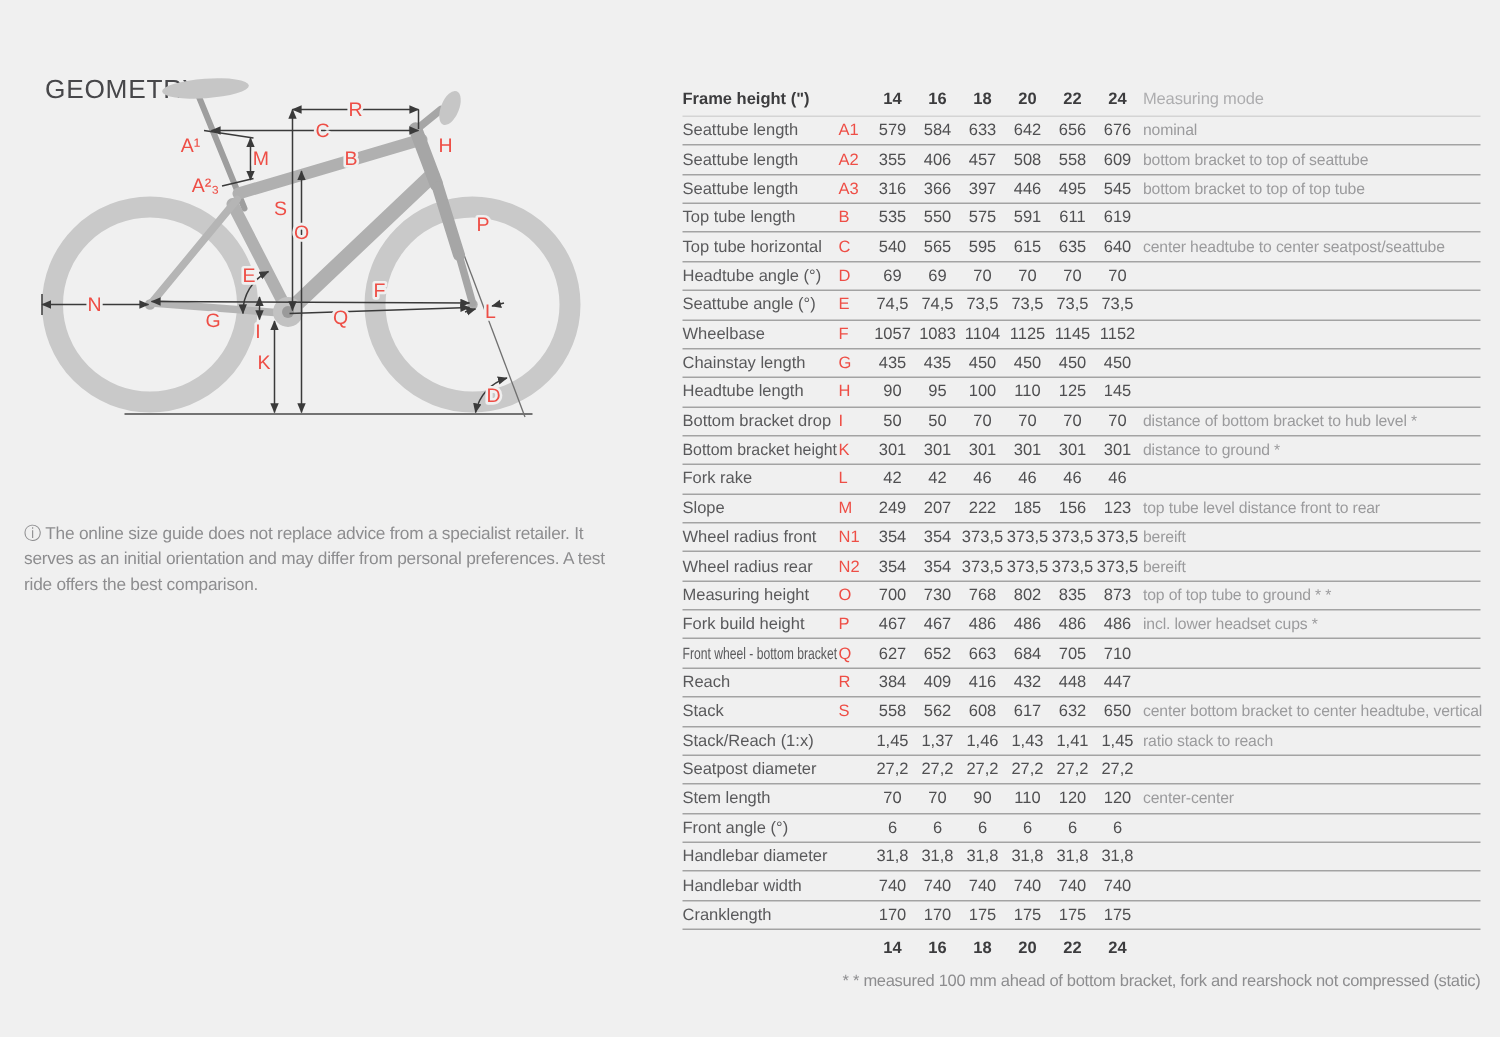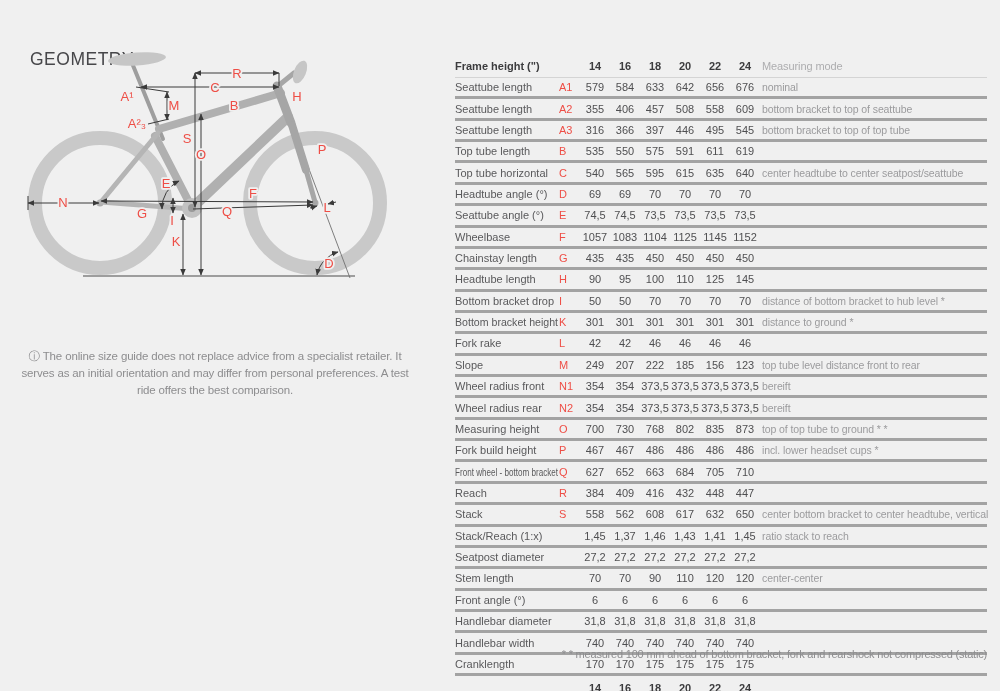--- a/index.html
+++ b/index.html
@@ -19,32 +19,32 @@
   
   #diagram-wrap{left:15px;top:46px;width:410px;height:300px;}
   .dlabel{
     font-size:13px;fill:#ee4e46;
     paint-order:stroke;stroke:#f0f0f0;stroke-width:3.5px;stroke-linejoin:round;
   }
   .dim{stroke:#3a3a3a;stroke-width:1;fill:none;}
 
   
   #note{
-    left:16px;top:348px;width:398px;text-align:center;
+    left:16px;top:348px;width:398px;text-align:left;
     font-size:11.5px;letter-spacing:-.15px;color:#8d8d8f;line-height:17px;
   }
 
   
   #geo-table{left:455px;top:54px;width:532px;font-size:11px;}
   .trow{
     display:grid;
     grid-template-columns:103px 22px repeat(6,30px) auto;
     align-items:center;
     height:18.36px;
-    border-bottom:3px solid #a3a3a3;
+    border-bottom:1px solid #a3a3a3;
   }
   .thead{height:23px;border-bottom:1px solid #d4d4d4;}
   .tfoot{height:24px;border-bottom:none;}
   .tname{white-space:nowrap;color:#59595b;transform-origin:left center;}
   .hlabel{font-weight:bold;color:#3c3c3e;}
   .tletter{color:#ee4e46;padding-left:1px;}
   .tval{text-align:center;color:#4f4f51;white-space:nowrap;}
   .hsize,.fsize{font-weight:bold;color:#3c3c3e;}
   .tmode{
     color:#9b9b9d;padding-left:2px;white-space:nowrap;font-size:10.5px;

